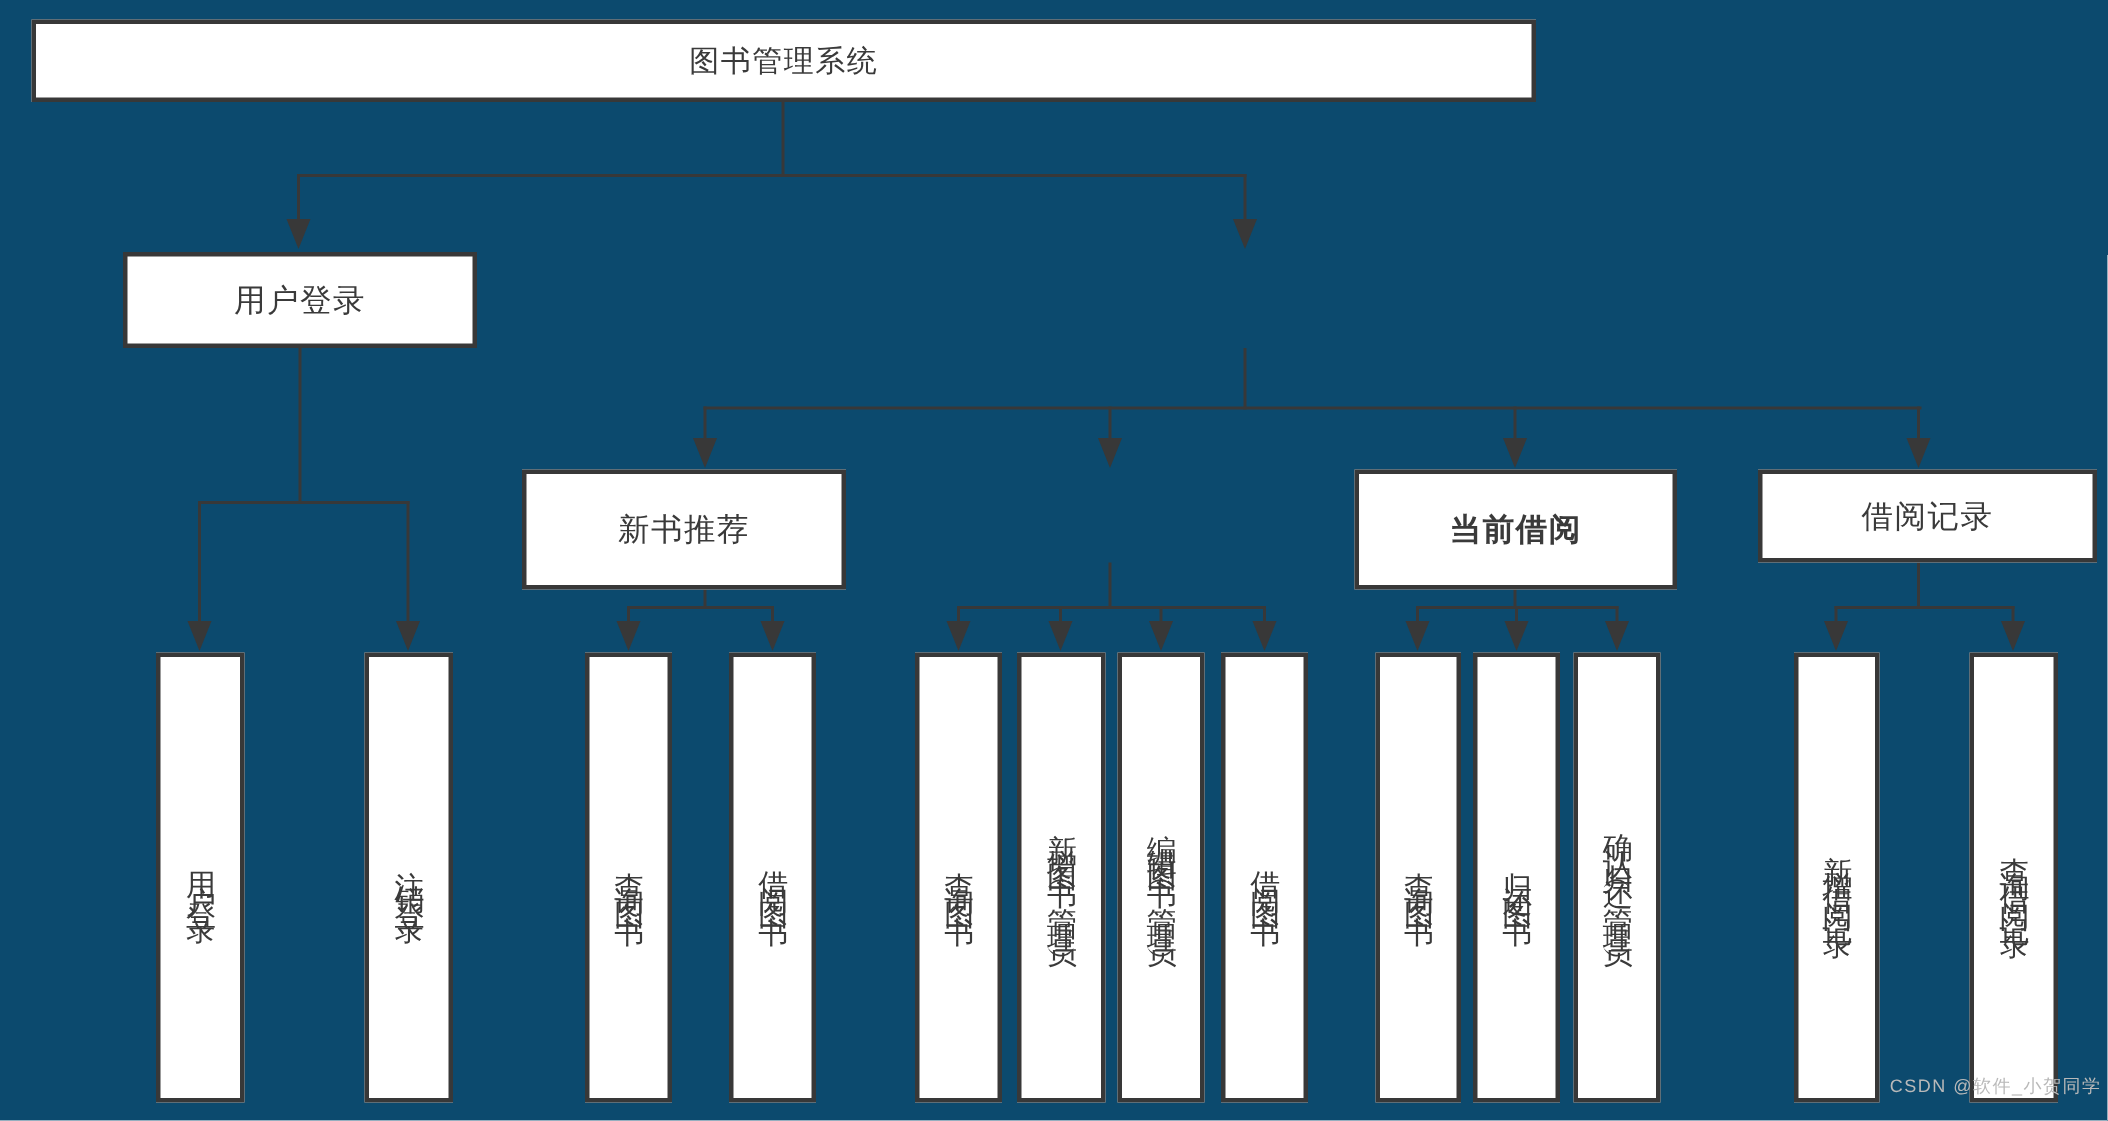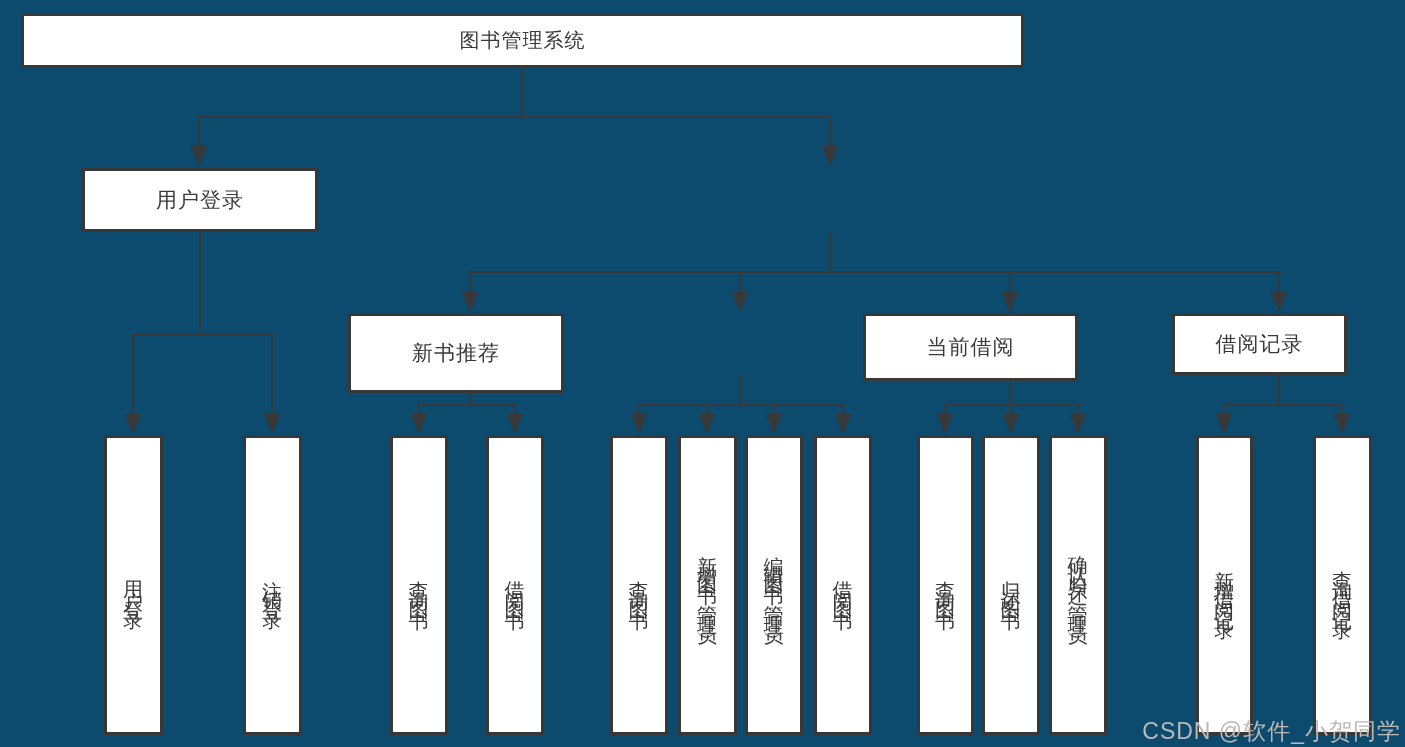--- a/index.html
+++ b/index.html
@@ -55,21 +55,21 @@
     border-left: 8px solid transparent;
     border-right: 8px solid transparent;
     border-top: 20px solid #383838;
     z-index: 1;
   }
   
   .watermark {
     position: absolute;
     right: 4px;
     top: 716px;
-    font-size: 23px;
+    font-size: 12px;
     color: #b9b9b9;
     letter-spacing: 1px;
     white-space: nowrap;
     z-index: 5;
   }
 </style>
 </head>
 <body>
 
 <div class="canvas">
@@ -97,22 +97,22 @@
   <div class="line" style="left:469px; top:271px; width:2px; height:23px;"></div>
   <div class="arrow" style="left:462px; top:292px;"></div>
   <div class="line" style="left:739px; top:271px; width:2px; height:23px;"></div>
   <div class="arrow" style="left:732px; top:292px;"></div>
   <div class="line" style="left:1009px; top:271px; width:2px; height:23px;"></div>
   <div class="arrow" style="left:1002px; top:292px;"></div>
   <div class="line" style="left:1278px; top:271px; width:2px; height:23px;"></div>
   <div class="arrow" style="left:1271px; top:292px;"></div>
 
   <div class="node hnode" style="left:348px; top:313px; width:216px; height:80px;">新书推荐</div>
-  <div class="node hnode" style="left:863px; top:313px; width:215px; height:68px;">当前借阅</div>
-  <div class="node hnode" style="left:1172px; top:313px; width:175px; height:62px;">借阅记录</div>
+  <div class="node hnode" style="left:903px; top:313px; width:215px; height:80px;font-weight:bold;">当前借阅</div>
+  <div class="node hnode" style="left:1172px; top:313px; width:226px; height:62px;">借阅记录</div>
 
   <div class="line" style="left:469px; top:375px; width:2px; height:31px;"></div>
   <div class="line" style="left:418px; top:404px; width:98px; height:2px;"></div>
   <div class="line" style="left:418px; top:404px; width:2px; height:12px;"></div>
   <div class="arrow" style="left:411px; top:414px;"></div>
   <div class="line" style="left:514px; top:404px; width:2px; height:12px;"></div>
   <div class="arrow" style="left:507px; top:414px;"></div>
 
   <div class="line" style="left:739px; top:375px; width:2px; height:31px;"></div>
   <div class="line" style="left:638px; top:404px; width:206px; height:2px;"></div>

